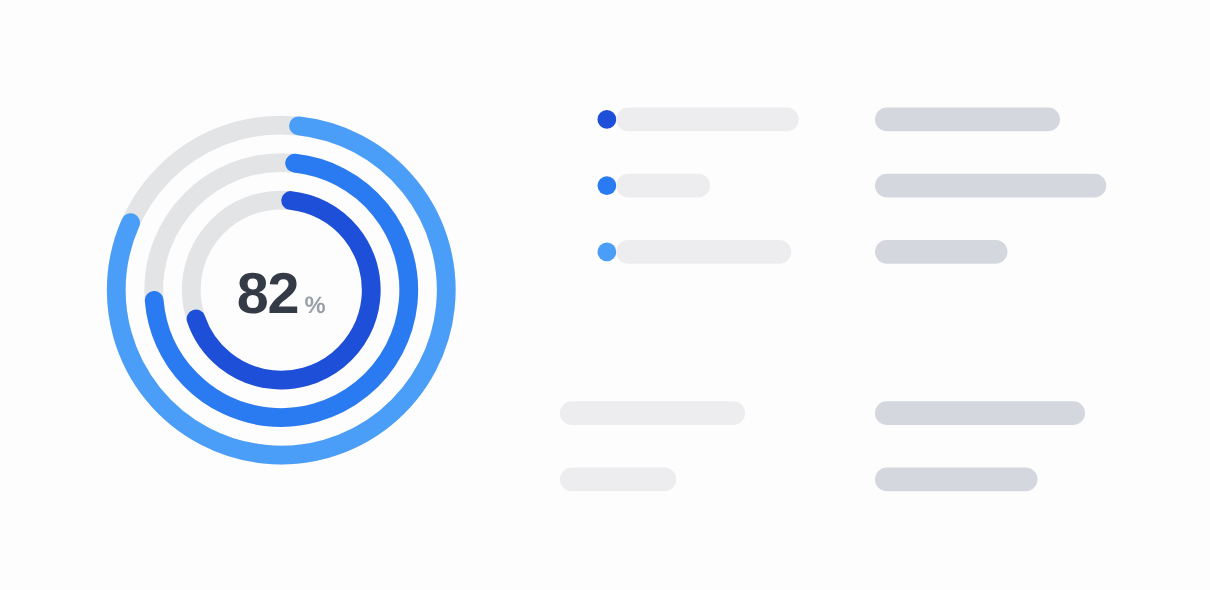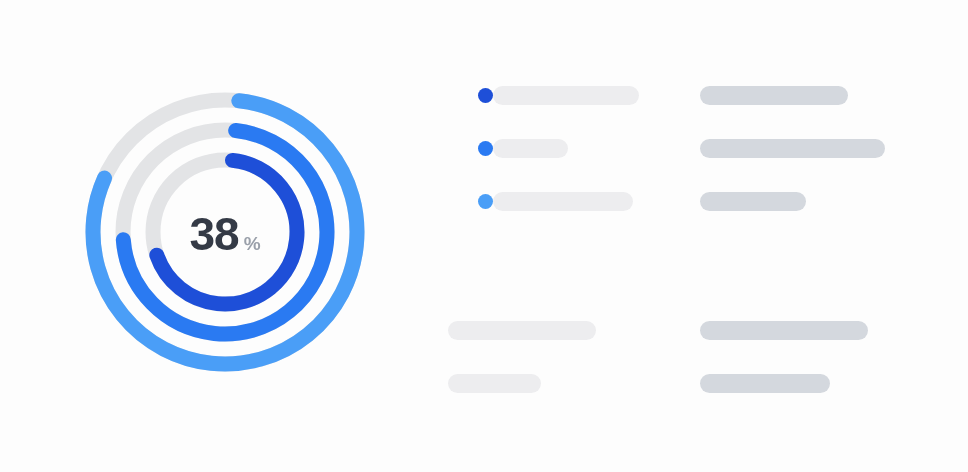--- a/index.html
+++ b/index.html
@@ -147,21 +147,21 @@
       </g>
       <g>
         <circle class="ring-progress" cx="147" cy="147" r="132" fill="none" stroke="#4a9ef7" stroke-width="15" stroke-linecap="round" stroke-dasharray="663.5043684381644 165.876092109541" transform="rotate(-84 147 147)"></circle>
         <circle class="ring-progress" cx="147" cy="147" r="102" fill="none" stroke="#2a7af2" stroke-width="15" stroke-linecap="round" stroke-dasharray="461.43712895926876 179.44777237304902" transform="rotate(-84 147 147)"></circle>
         <circle class="ring-progress" cx="147" cy="147" r="72" fill="none" stroke="#1e4fd8" stroke-width="15" stroke-linecap="round" stroke-dasharray="307.62475263951256 144.76458947741764" transform="rotate(-84 147 147)"></circle>
       </g>
     </svg>
 
     <div class="gauge-center">
       <div class="gauge-value-row">
-        <span class="gauge-value">38</span>
+        <span class="gauge-value">82</span>
         <span class="gauge-unit">%</span>
       </div>
     </div>
   </div>
 
   <div class="panel">
     <div class="legend-list">
 
       <div class="legend-row">
         <div class="legend-left-col">

